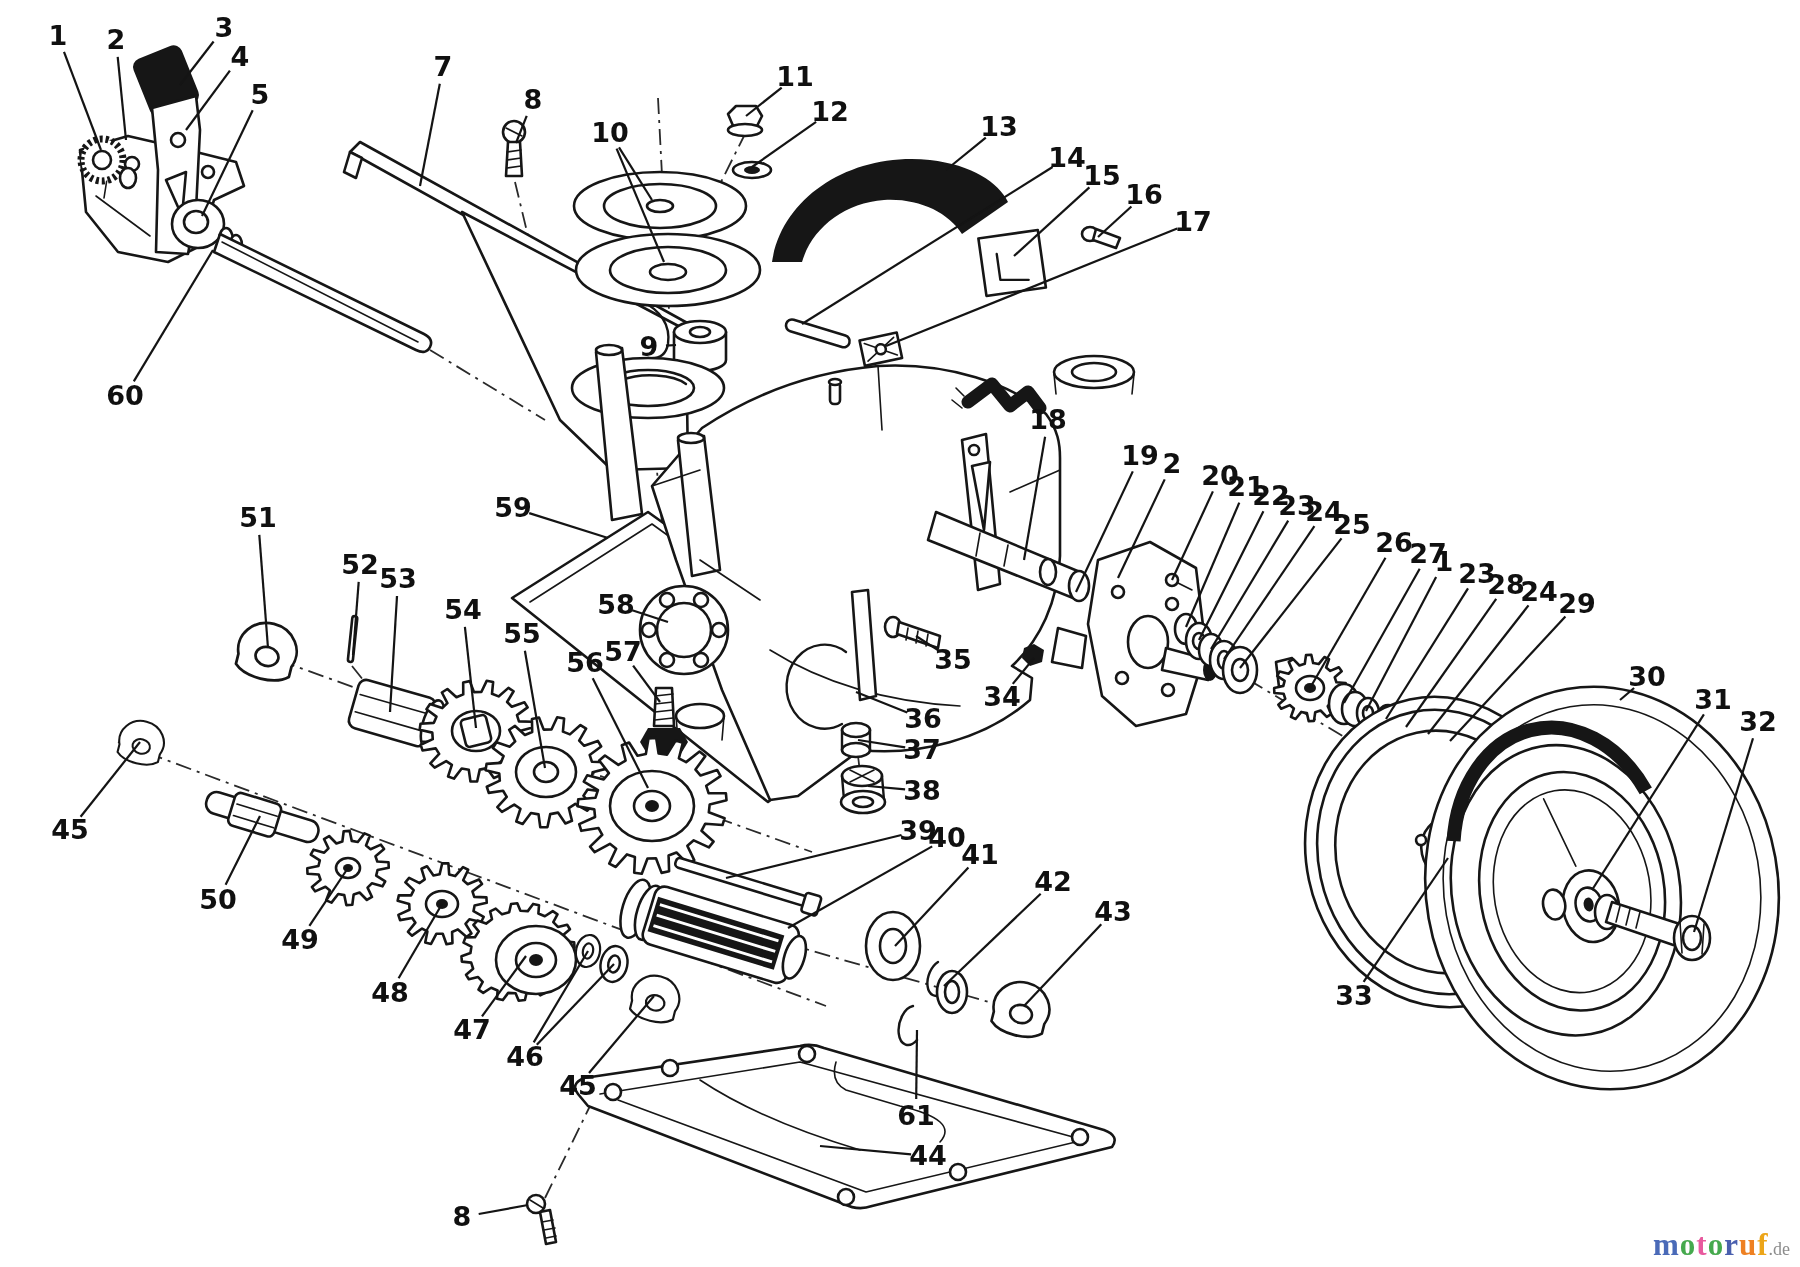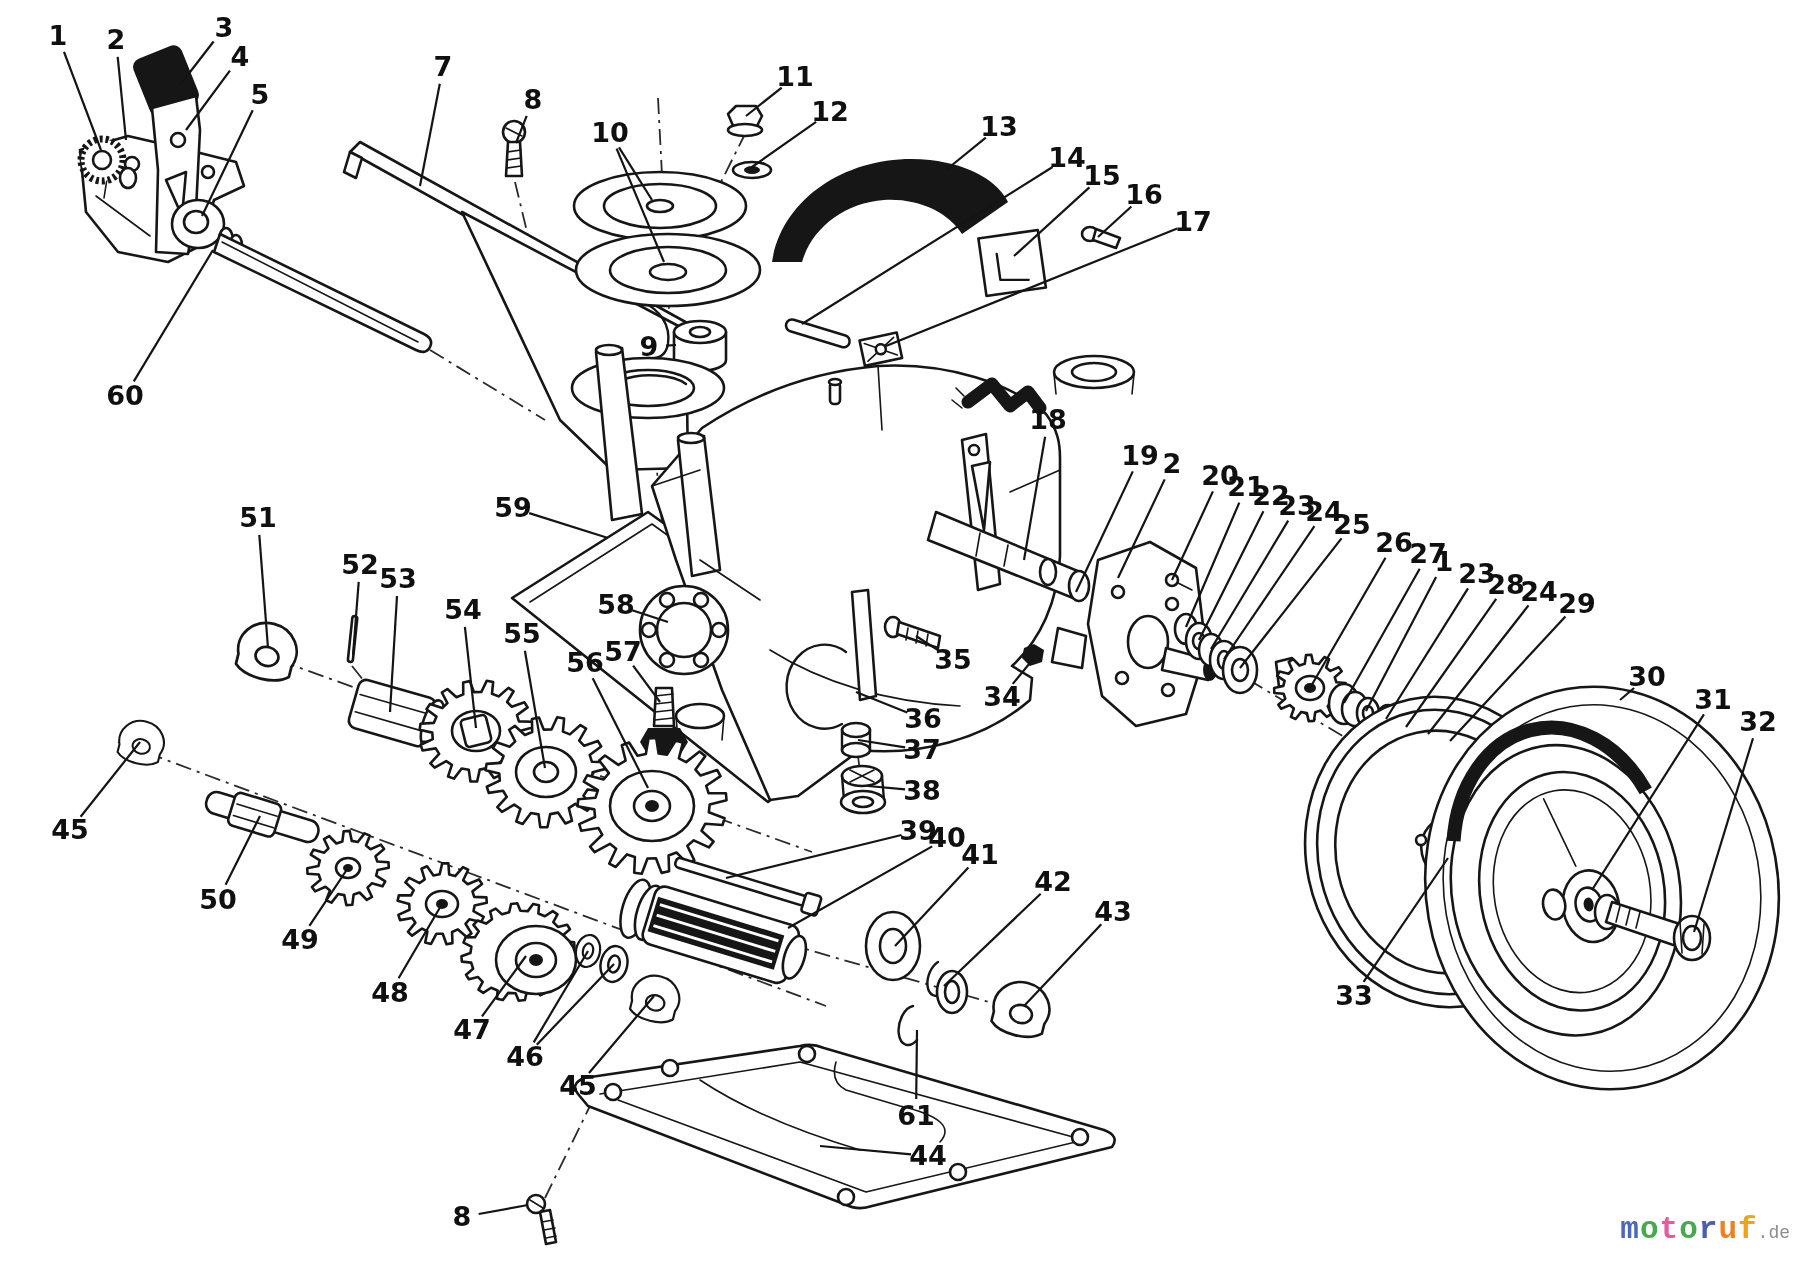--- a/index.html
+++ b/index.html
@@ -6,21 +6,21 @@
   .stage{position:relative;width:1800px;height:1267px;background:#ffffff;overflow:hidden;
          font-family:"DejaVu Sans",sans-serif;}
   svg{position:absolute;left:0;top:0;}
   .fw{fill:#ffffff;stroke:#161616;stroke-width:2.6;stroke-linejoin:round;}
   .ln{fill:none;stroke:#161616;stroke-width:2.4;stroke-linecap:round;stroke-linejoin:round;}
   .t{stroke-width:1.6;}
   .fb{fill:#161616;stroke:none;}
   .dd{fill:none;stroke:#2a2a2a;stroke-width:1.8;stroke-dasharray:16 6 3 6;}
   .callout-line{stroke:#141414;stroke-width:2.2;}
   text.callout{font-family:"DejaVu Sans",sans-serif;font-weight:bold;font-size:27px;fill:#101010;}
-  .watermark{position:absolute;right:10px;bottom:20px;font-family:Liberation Mono, monospace;
+  .watermark{position:absolute;right:10px;bottom:4px;font-family:Liberation Serif, serif;
              font-weight:bold;font-size:31px;letter-spacing:1px;white-space:nowrap;}
   .watermark .suffix{font-size:18px;font-weight:normal;letter-spacing:0;}
 </style>
 </head>
 <body>
 
 <div class="stage">
 <svg width="1800" height="1267" viewBox="0 0 1800 1267">
   <defs>
     <g id="cap">

